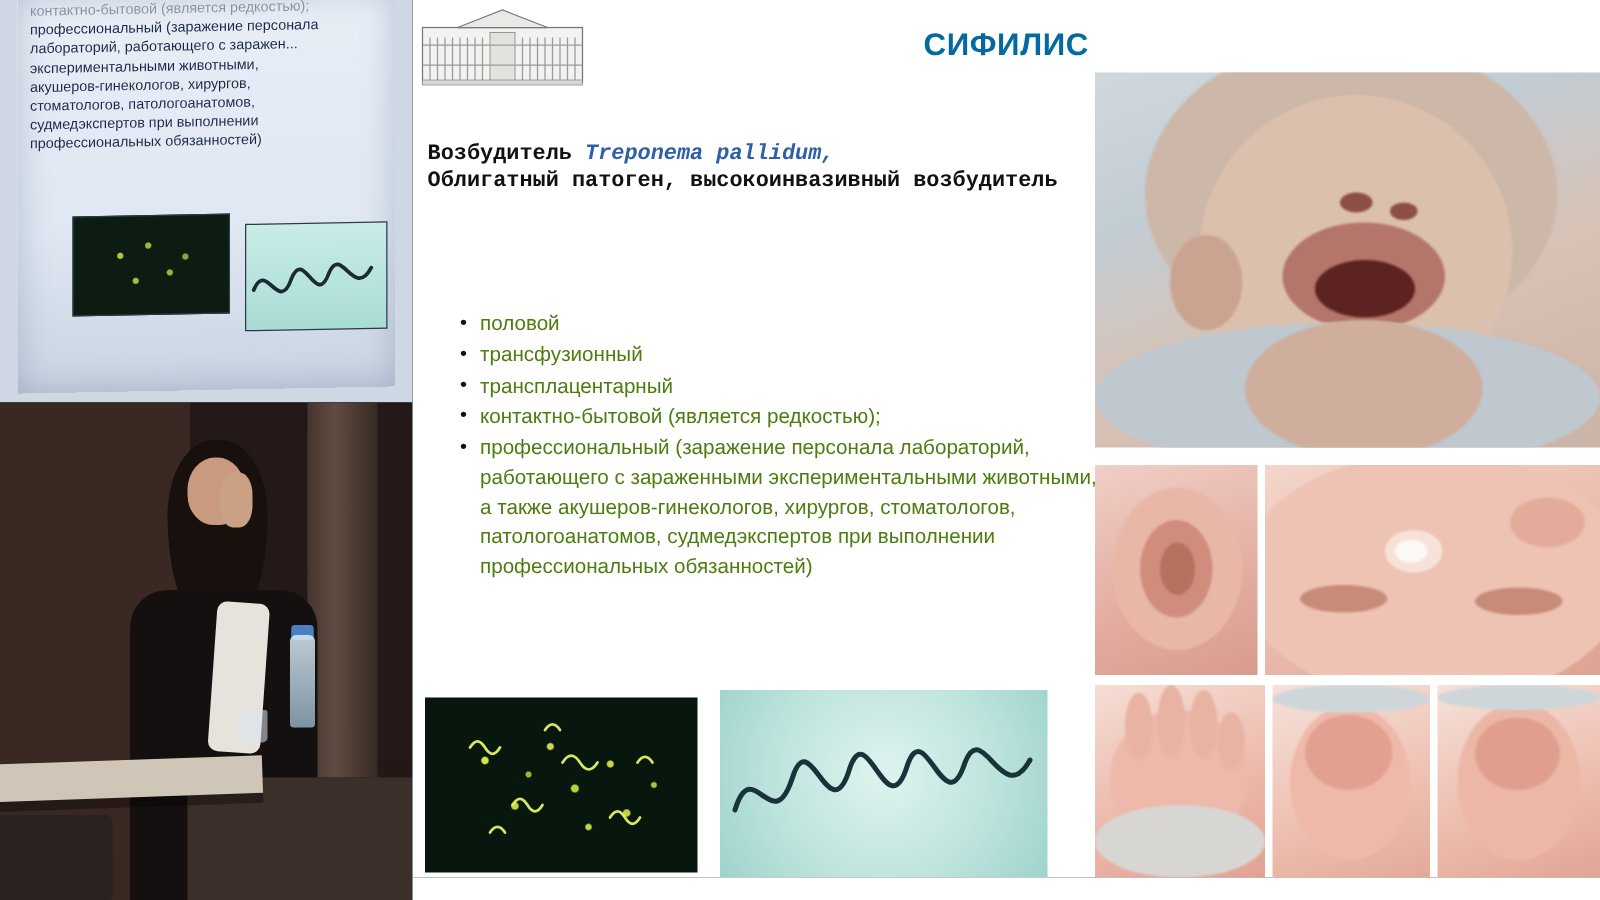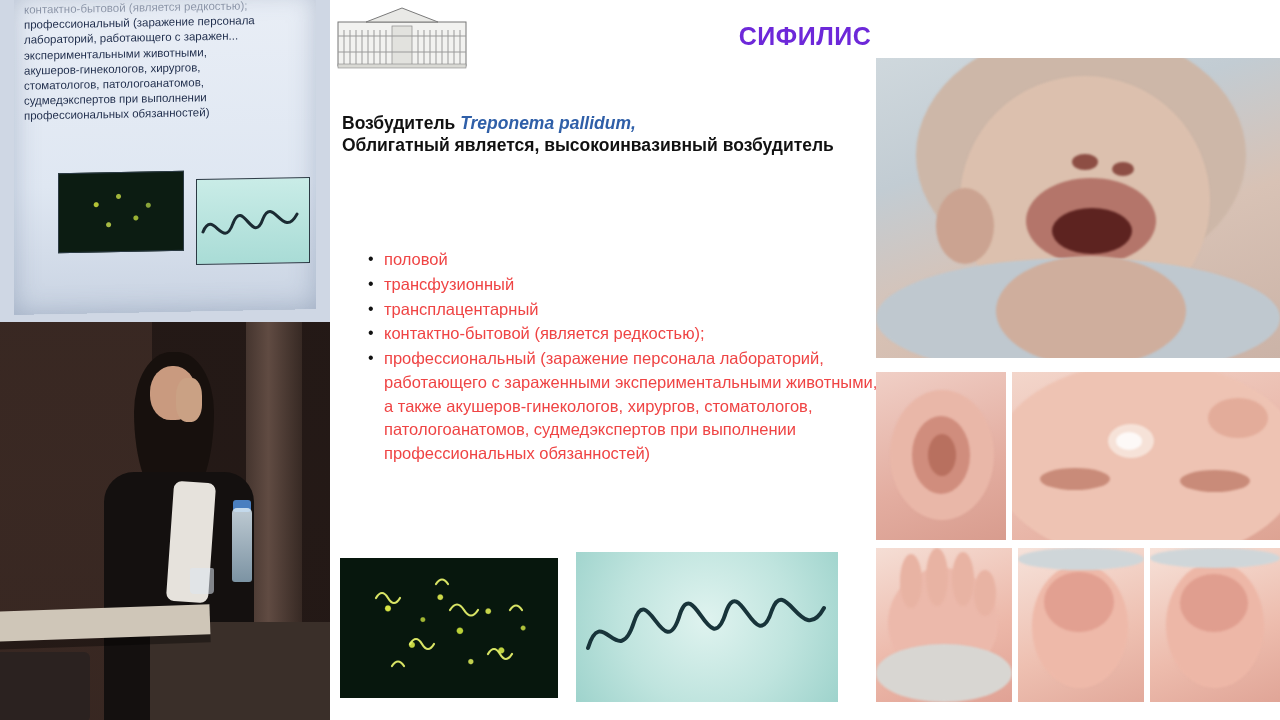--- a/index.html
+++ b/index.html
@@ -247,32 +247,33 @@
     height: 66px;
   }
   .slide-title {
     position: absolute;
     left: 330px;
     top: 22px;
     width: 290px;
     text-align: center;
     font-size: 25px;
     font-weight: bold;
-    color: #6d28d9;
+    color: #0369a1;
     letter-spacing: .5px;
   }
   .pathogen-block {
     position: absolute;
     left: 12px;
     top: 112px;
     width: 520px;
     font-size: 17.5px;
     font-weight: bold;
     color: #111;
     line-height: 1.28;
+    font-family: Liberation Mono, monospace;
   }
   .pathogen-name {
     color: #2f5fa8;
     font-style: italic;
     font-weight: bold;
   }
   .routes-title {
     position: absolute;
     left: 12px;
     top: 220px;
@@ -282,21 +283,21 @@
   }
   .routes-list {
     position: absolute;
     left: 12px;
     top: 248px;
     width: 520px;
     margin: 0;
     padding: 0 0 0 26px;
     list-style: none;
     font-size: 16.5px;
-    color: #ef4444;
+    color: #4d7c0f;
     line-height: 1.44;
   }
   .routes-list li {
     position: relative;
     margin: 0 0 1px 0;
     padding-left: 16px;
   }
   .routes-list li::before {
     content: "•";
     position: absolute;
@@ -446,21 +447,21 @@
         <line x1="2" y1="46" x2="130" y2="46"></line>
       </g>
       <rect x="2" y="58" width="128" height="4" fill="#d9d9d4" stroke="#888" stroke-width=".6"></rect>
     </svg>
 
     <div class="slide-title">СИФИЛИС</div>
 
     <div class="pathogen-block">
       <span>Возбудитель</span>
       <span class="pathogen-name">Treponema pallidum,</span><br>
-      <span>Облигатный является, высокоинвазивный возбудитель</span>
+      <span>Облигатный патоген, высокоинвазивный возбудитель</span>
     </div>
 
 
     <ul class="routes-list">
       <li>половой</li>
       <li>трансфузионный</li>
       <li>трансплацентарный</li>
       <li>контактно-бытовой (является редкостью);</li>
       <li>профессиональный (заражение персонала лабораторий, работающего с зараженными экспериментальными животными, а также акушеров-гинекологов, хирургов, стоматологов, патологоанатомов, судмедэкспертов при выполнении профессиональных обязанностей)</li>
     </ul>

